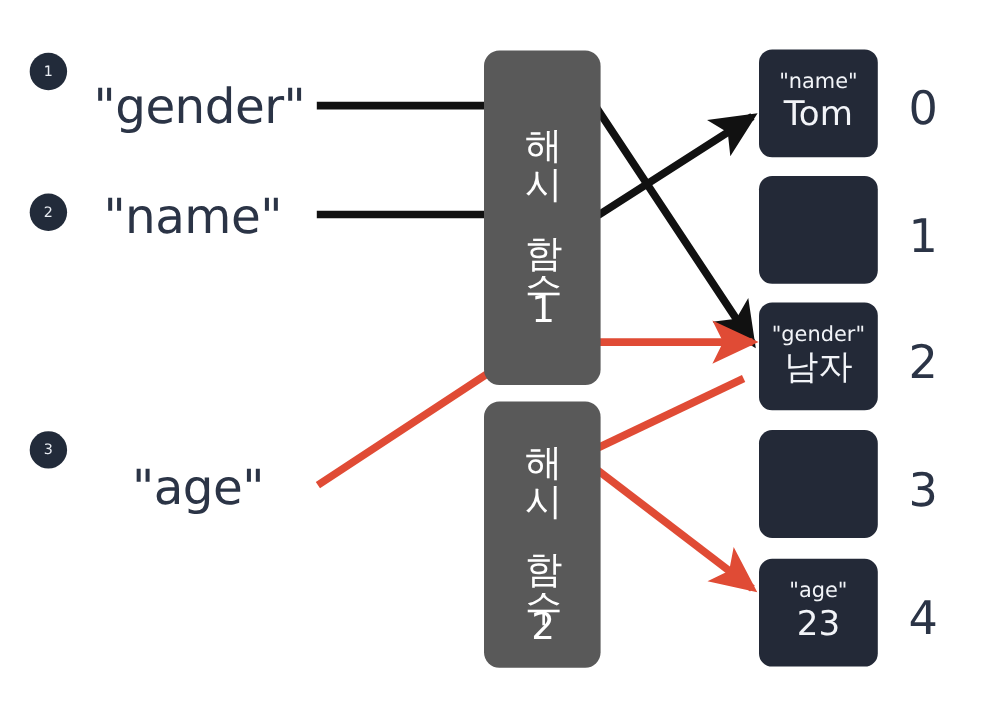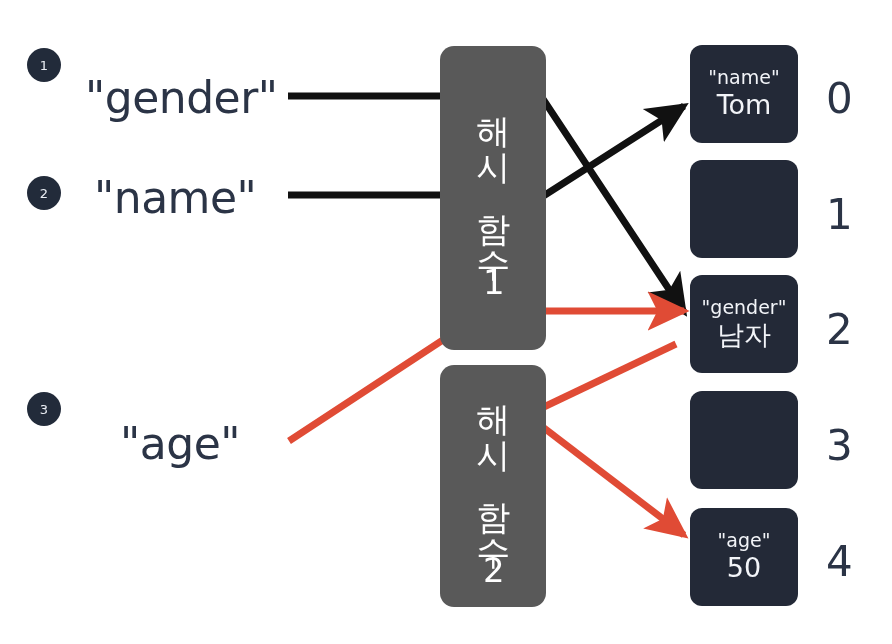--- a/index.html
+++ b/index.html
@@ -77,21 +77,21 @@
     align-items: center;
     justify-content: center;
     color: #f2f4f8;
   }
   .slot .slot-key {
     font-size: 19px;
     line-height: 1.15;
     font-family: "DejaVu Sans", "Liberation Sans", sans-serif;
   }
   .slot .slot-val {
-    font-size: 27px;
+    font-size: 31px;
     line-height: 1.2;
     font-family: "DejaVu Sans", "Liberation Sans", sans-serif;
   }
   .idx {
     position: absolute;
     left: 826px;
     width: 44px;
     text-align: left;
     color: #2b3446;
     font-size: 42px;
@@ -172,21 +172,21 @@
   <div class="slot" style="top:275px;">
     <span class="slot-key">"gender"</span>
     <span class="slot-val">남자</span>
   </div>
   <div class="slot" style="top:391px;">
     <span class="slot-key"></span>
     <span class="slot-val"></span>
   </div>
   <div class="slot" style="top:508px;">
     <span class="slot-key">"age"</span>
-    <span class="slot-val">50</span>
+    <span class="slot-val">23</span>
   </div>
 
   <div class="idx" style="top:74px;">0</div>
   <div class="idx" style="top:190px;">1</div>
   <div class="idx" style="top:305px;">2</div>
   <div class="idx" style="top:421px;">3</div>
   <div class="idx" style="top:537px;">4</div>
 
 </div>
 

